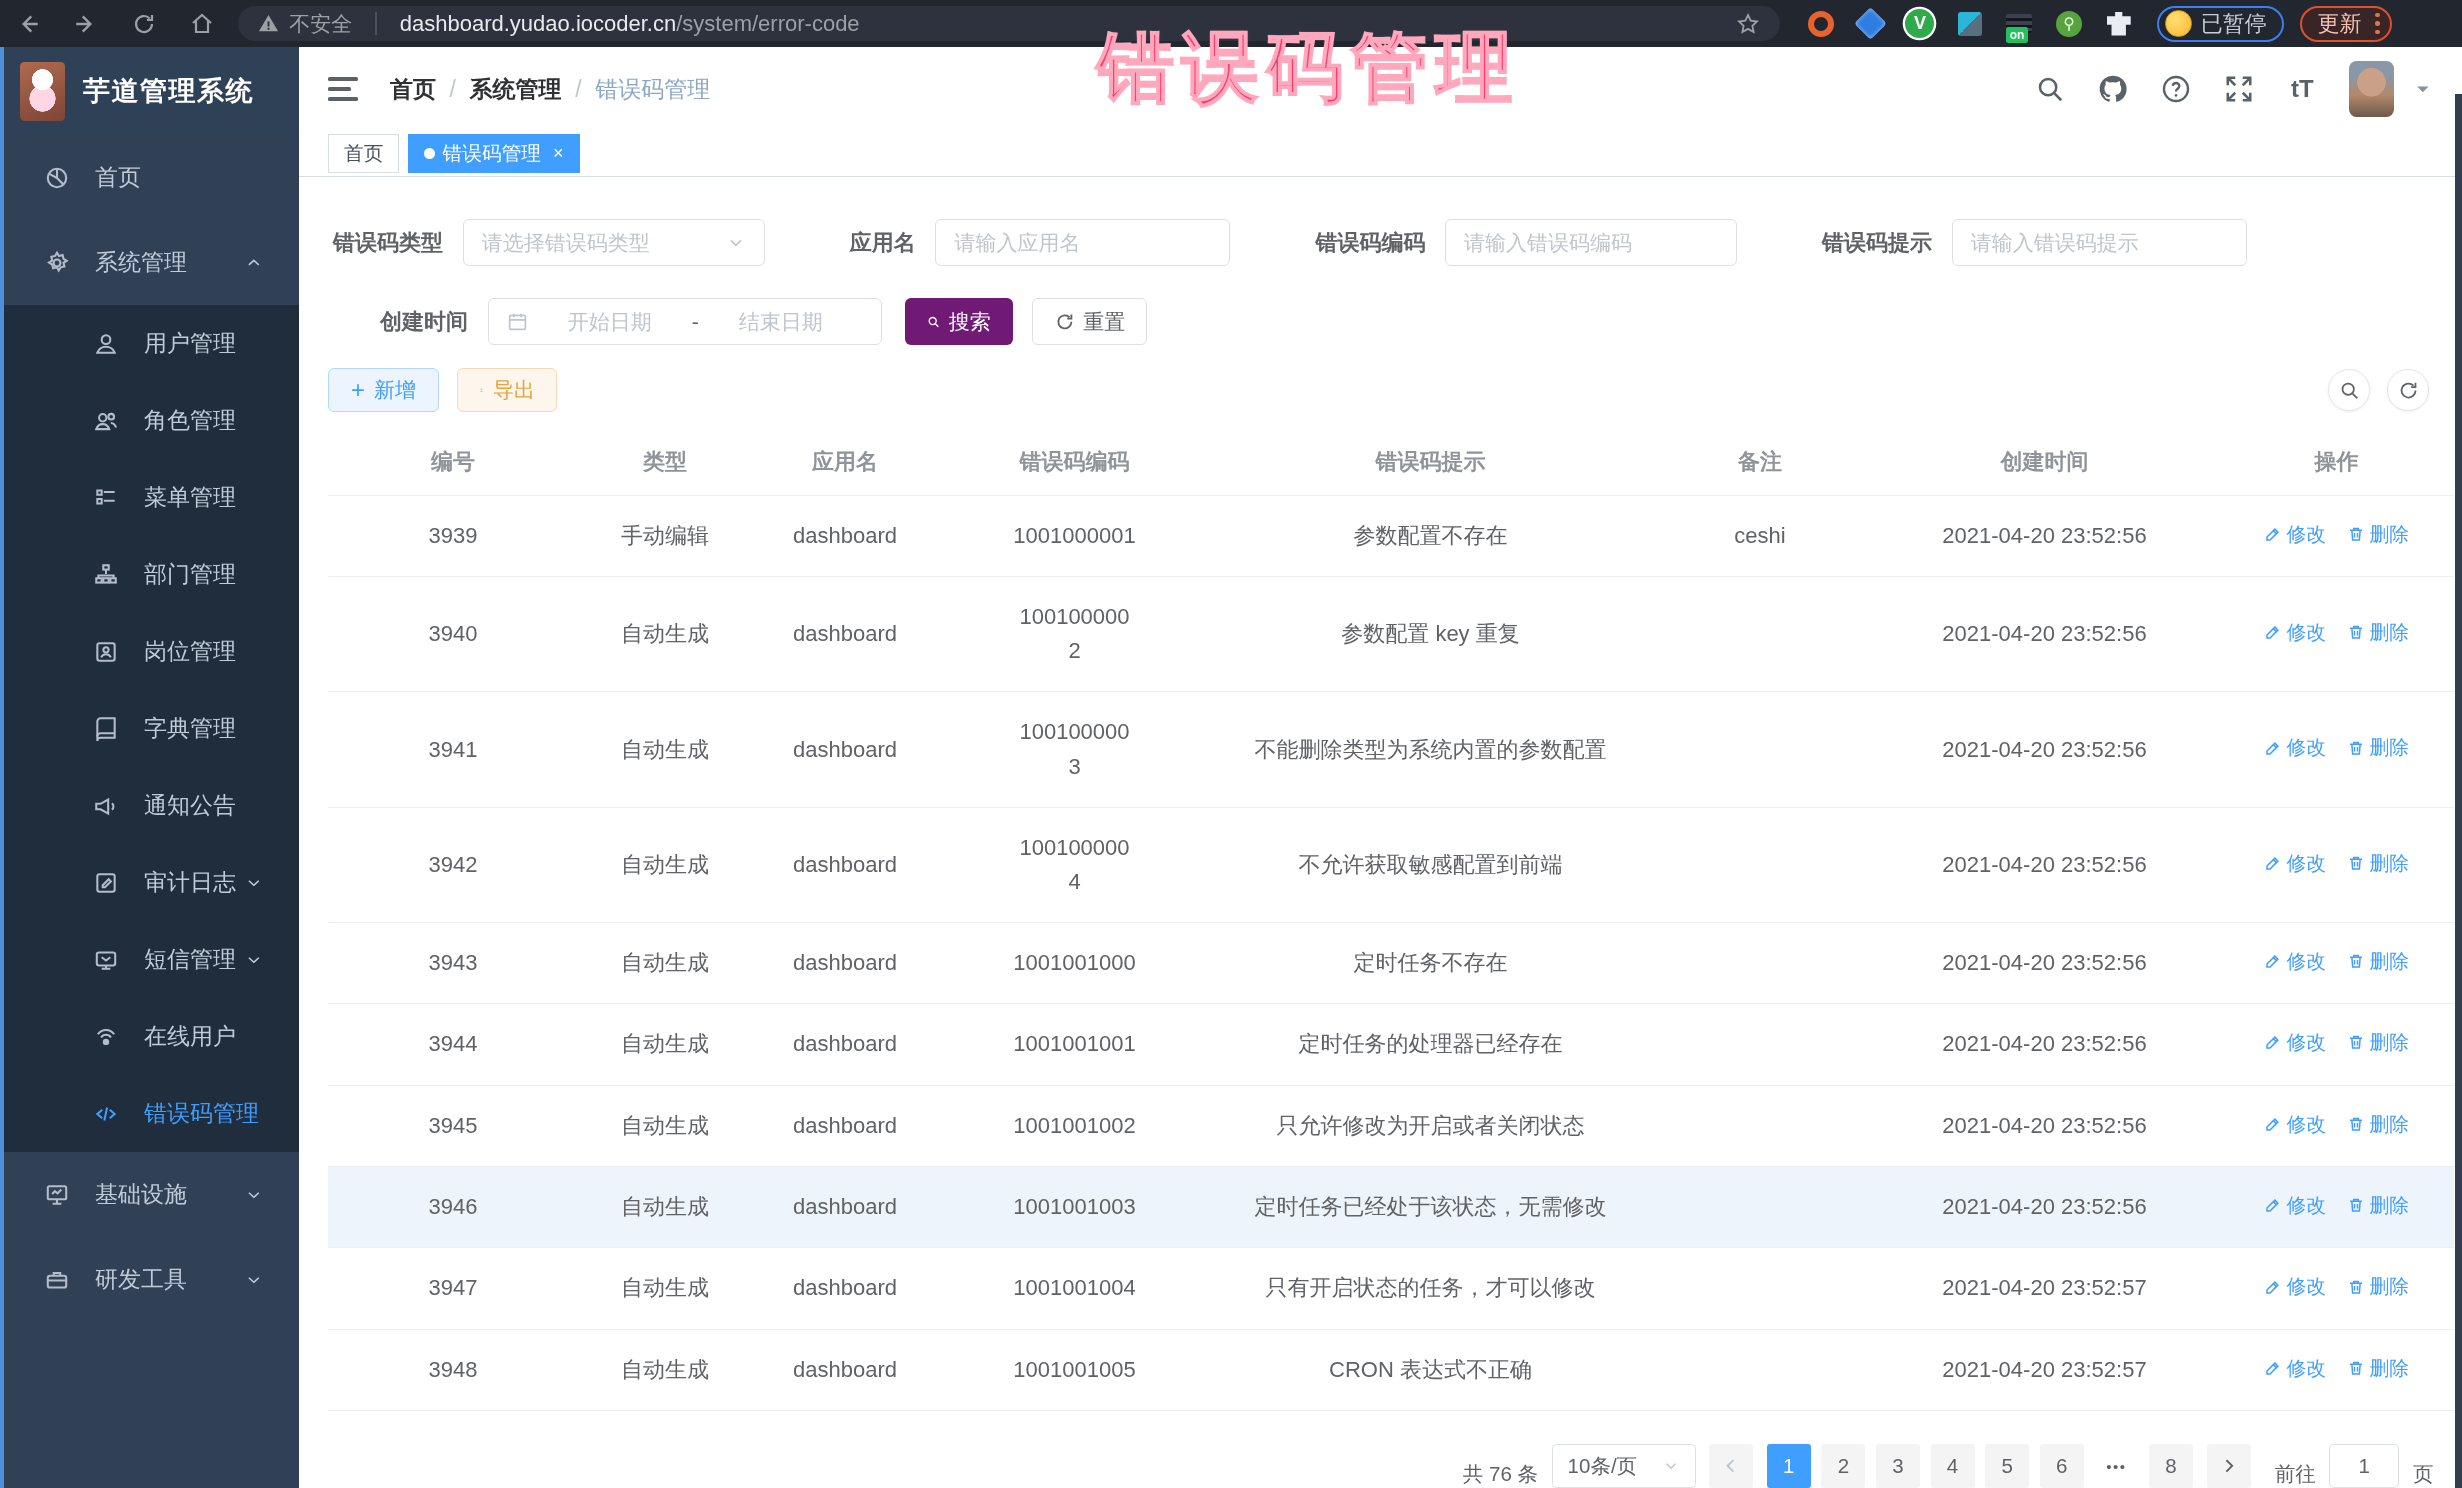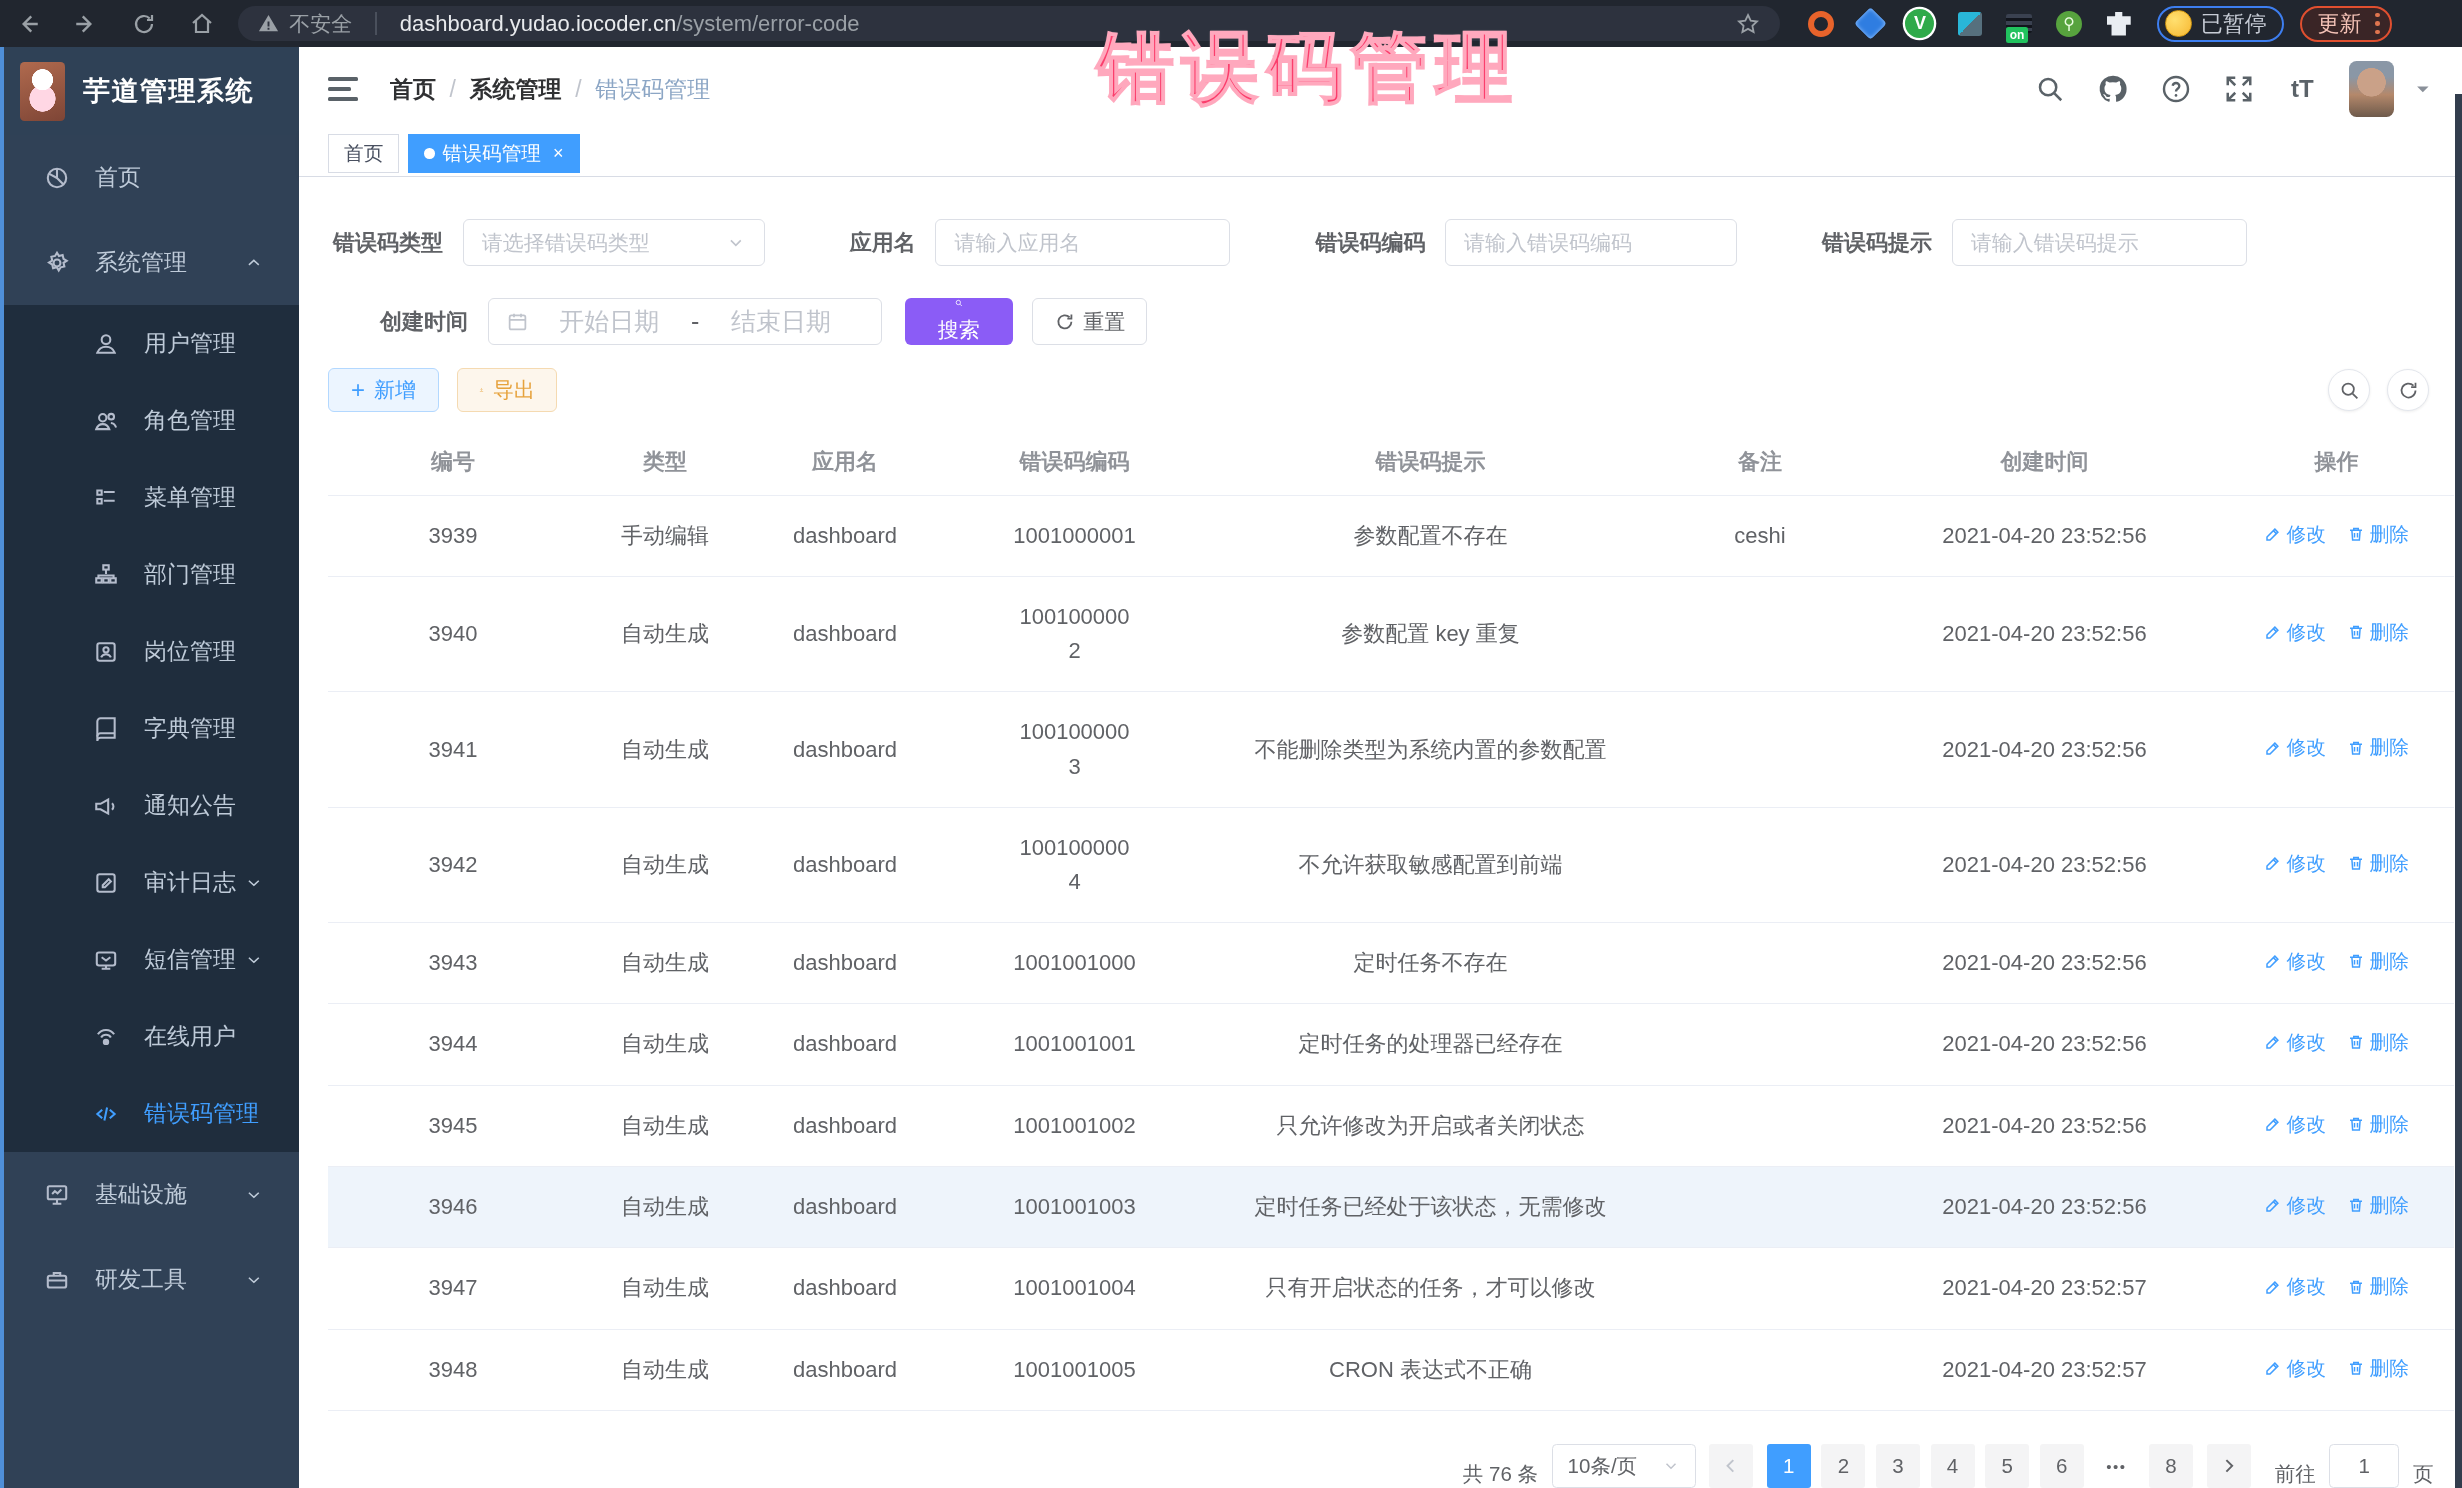--- a/index.html
+++ b/index.html
@@ -77,24 +77,24 @@
 
   
   .content{ flex:1; padding:42px 21px 0 29px; background:#fff; position:relative; }
   .frow{ display:flex; align-items:center; margin-bottom:32px; }
   .fgroup{ display:flex; align-items:center; }
   .flabel{ font-size:22px; font-weight:bold; color:#606266; margin-right:19.7px; white-space:nowrap; text-align:right; }
   .finput{ height:47px; border:1.5px solid #dcdfe6; border-radius:6px; background:#fff; display:flex; align-items:center; padding:0 18px; gap:10.6px; }
   .finput input{ border:none; outline:none; font-size:21px; color:#606266; width:100%; background:transparent; font-family:inherit; }
   .finput input::placeholder{ color:#c0c4cc; }
   .finput .chev{ color:#c0c4cc; margin-left:auto; }
-  .daterange{ width:394px; color:#c0c4cc; font-size:25px; justify-content:space-between; }
+  .daterange{ width:394px; color:#c0c4cc; font-size:21px; justify-content:space-between; }
   .daterange .dph{ color:#c0c4cc; }
   .btn{ height:47px; border-radius:6px; display:flex; align-items:center; justify-content:center; gap:9px; font-size:21px; cursor:pointer; border:1.5px solid transparent; padding:0 21px; white-space:nowrap; }
-  .btn-primary{ background:#8b5cf6; color:#fff;flex-direction:column; }
+  .btn-primary{ background:#701a75; color:#fff; }
   .btn-default{ background:#fff; border-color:#dcdfe6; color:#606266; }
   .btn-plain-blue{ background:#ecf5ff; border-color:#b3d8ff; color:#409eff; height:44px; }
   .btn-plain-orange{ background:#fdf6ec; border-color:#f5dab1; color:#e6a23c; height:44px; }
   .toolbar{ display:flex; align-items:center; margin:10.6px 0 19.7px; }
   .circ{ width:42px; height:42px; border-radius:50%; border:1.5px solid #e4e7ed; background:#fff; display:flex; align-items:center; justify-content:center; color:#606266; cursor:pointer; box-shadow:0 0.8px 3px rgba(0,0,0,.08); }
 
   
   table{ width:2125px; border-collapse:collapse; table-layout:fixed; }
   th{ font-size:22px; font-weight:bold; color:#909399; padding:15px 7.6px 18px; border-bottom:1.5px solid #ebeef5; text-align:center; }
   td{ font-size:22px; color:#606266; text-align:center; padding:23px 7.6px; border-bottom:1.5px solid #ebeef5; line-height:1.55; word-break:break-all; }

